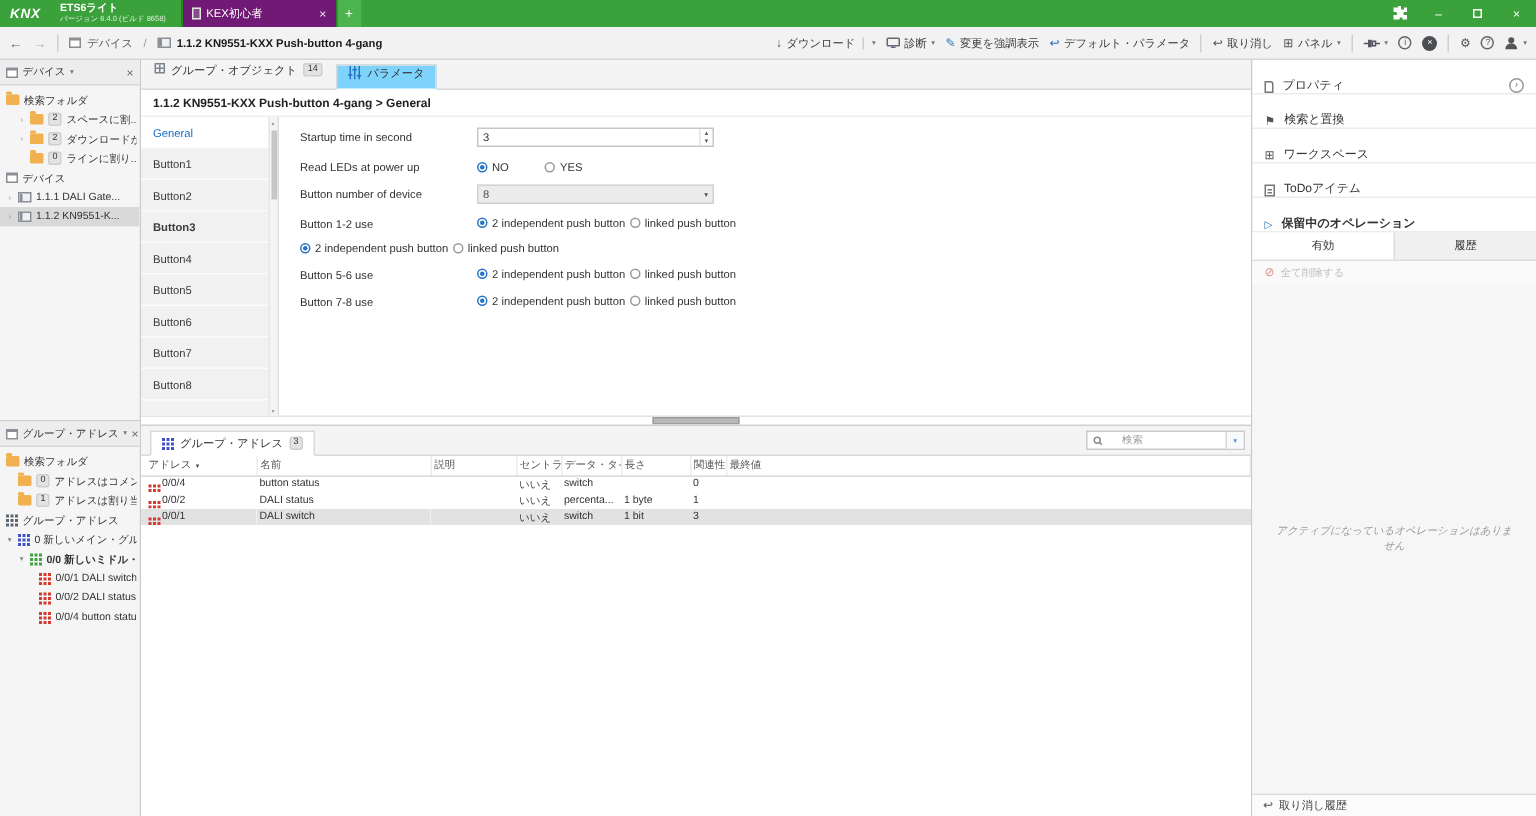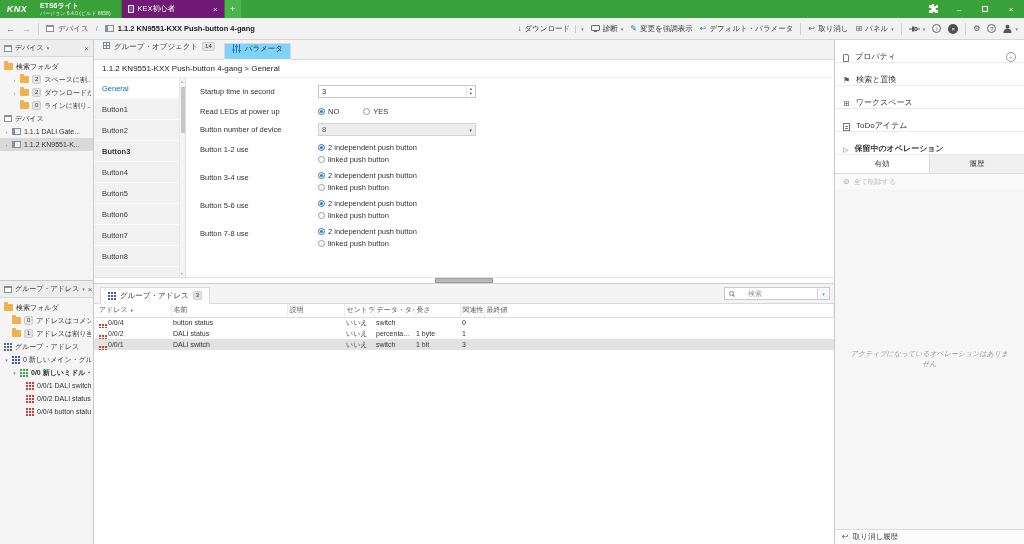--- a/index.html
+++ b/index.html
@@ -69,21 +69,21 @@
   .ind1{padding-left:12px}.ind2{padding-left:26px}
   .tchev{width:5px;font-size:5px;color:#888;flex:none;text-align:center}
   .selected{background:#d9d9d9}
   .boldlbl>.lbl{font-weight:bold}
 
   
   .col-center{flex:1;display:flex;flex-direction:column;border-right:1px solid #c9c9c9;min-width:0}
   .ed-tabs{height:20px;flex:none;display:flex;align-items:flex-end;background:#f4f4f4;border-bottom:1px solid #d9d9d9;padding-left:2px;gap:2px}
   .ed-tab{display:flex;align-items:flex-start;gap:4px;height:17px;padding:0 7px;font-size:7.5px;color:#333}
   .ed-tab.active{background:#7dd3fc;border:1px solid #d9d9d9;border-bottom:1px solid #fff;margin-bottom:-1px}
-  .ed-title{height:18px;flex:none;background:#fff;display:flex;align-items:center;padding:0 8px;font-size:8px;font-weight:normal;color:#222;border-bottom:1px solid #f0f0f0}
+  .ed-title{height:18px;flex:none;background:#fff;display:flex;align-items:center;padding:0 8px;font-size:8px;font-weight:bold;color:#222;border-bottom:1px solid #f0f0f0}
   .ed-body{flex:1;display:flex;min-height:0;background:#fff}
   .pnav{width:92px;flex:none;position:relative;border-right:1px solid #ddd;background:#f2f2f2;overflow:hidden}
   .pn-item{height:21px;line-height:21px;padding-left:8px;font-size:7.5px;color:#3c3c3c;background:#f1f1f1;border-bottom:1px solid #fbfbfb;white-space:nowrap;overflow:hidden;margin-right:6px}
   .pn-item.active{background:#fff;color:#0b6cc1}
   .pn-item.boldi{font-weight:bold}
   .pnav-sb{position:absolute;top:0;right:0;bottom:0;width:6px;background:#f4f4f4;border-left:1px solid #e6e6e6}
   .pnav-sb::before{content:"▴";position:absolute;top:1px;left:1px;font-size:4px;color:#999}
   .pnav-sb::after{content:"▾";position:absolute;bottom:1px;left:1px;font-size:4px;color:#999}
   .sb-thumb{position:absolute;top:9px;left:1px;width:4px;height:46px;background:#c6c6c6}
   .pform{flex:1;padding:7px 10px 0 14px;overflow:hidden;background:#fff}
@@ -93,21 +93,21 @@
   .spin-val{flex:1;padding-left:3px}
   .spin-btns{width:9px;height:100%;border-left:1px solid #e4e4e4;display:flex;flex-direction:column;align-items:center;justify-content:center;line-height:1}
   .spin-btns span{font-size:4.5px;color:#555;height:5px;display:flex;align-items:center}
   .radio-line{display:flex;gap:24px;align-items:center;padding-top:2px}
   .ropt{display:flex;gap:3px;align-items:center;font-size:7.5px;color:#333}
   .radio{width:7px;height:7px;border:1px solid #9a9a9a;border-radius:50%;background:#fff;position:relative;flex:none}
   .radio.sel{border-color:#2575c4}
   .radio.sel::after{content:"";position:absolute;left:1px;top:1px;right:1px;bottom:1px;border-radius:50%;background:#2575c4}
   .dropdown{width:158px;height:13px;background:#ececec;border:1px solid #d2d2d2;display:flex;align-items:center;font-size:7.5px;color:#555;padding-left:3px}
   .dd-arrow{margin-left:auto;margin-right:3px;font-size:5px;color:#555}
-  .radio-stack{display:flex;flex-direction:column;gap:3px}
+  .radio-stack{display:flex;flex-direction:row;gap:3px}
   .hsplit{height:6px;flex:none;border-top:1px solid #e3e3e3;background:#fff;display:flex;align-items:center;justify-content:center}
   .hsplit::after{content:"";width:56px;height:3px;background:#b9b9b9;border:1px solid #9d9d9d}
 
   
   .bt-area{height:261px;flex:none;display:flex;flex-direction:column;border-top:1px solid #cfcfcf;background:#fff}
   .bt-tabs{height:20px;flex:none;display:flex;align-items:flex-end;background:#f4f4f4;border-bottom:1px solid #d9d9d9;padding:0 4px 0 6px}
   .bt-tab{display:flex;align-items:center;gap:4px;background:#fff;border:1px solid #d9d9d9;border-bottom:1px solid #fff;height:17px;margin-bottom:-1px;padding:0 7px;font-size:7.5px}
   .searchbox{margin-left:auto;margin-bottom:3px;width:106px;height:13px;border:1px solid #c9c9c9;background:#fff;display:flex;align-items:center;gap:14px;padding-left:4px}
   .searchbox input{border:none;outline:none;flex:1;font-size:7px;min-width:0;font-family:inherit;color:#444;background:transparent}
   .searchbox input::placeholder{color:#9a9a9a}
@@ -420,21 +420,20 @@
                 <span>2 independent push button</span>
               </span>
               <span class="ropt">
                 <span class="radio"></span>
                 <span>linked push button</span>
               </span>
             </div>
           </div>
 
           <div class="prow">
-            <div class="plabel">Button 3-4 use</div>
             <div class="radio-stack">
               <span class="ropt">
                 <span class="radio sel"></span>
                 <span>2 independent push button</span>
               </span>
               <span class="ropt">
                 <span class="radio"></span>
                 <span>linked push button</span>
               </span>
             </div>

